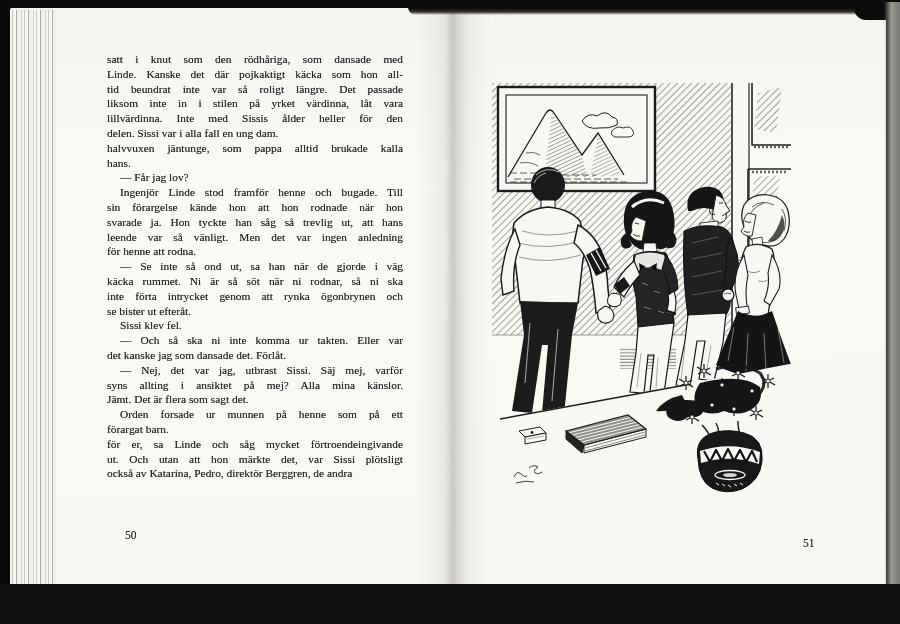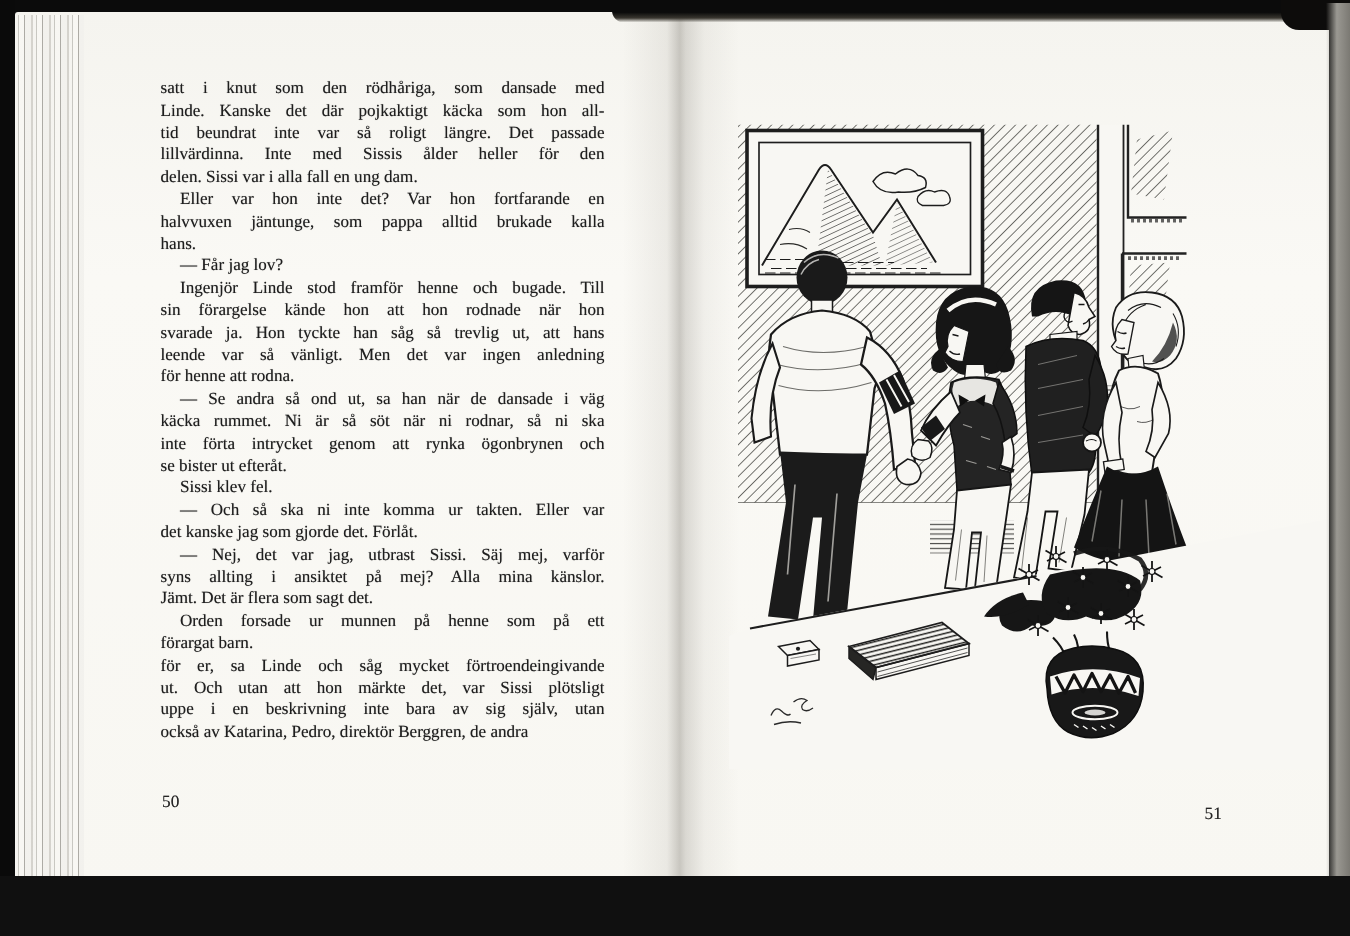--- a/index.html
+++ b/index.html
@@ -71,64 +71,63 @@
   }
   .line { text-align:justify; height:14.8px; overflow:hidden; }
   .line::after { content:""; display:inline-block; width:100%; height:0; }
   .line.last { text-align:left;font-family:Liberation Serif, serif; }
   .line.last::after { width:0; }
   .line.indent { text-indent:13px; }
   .pageno {
     position:absolute; font-size:11.5px; color:#262626;
     text-shadow:0 0 .4px rgba(25,25,25,.5);
   }
-  .pn-left  { left:108px; top:529px; }
+  .pn-left  { left:125px; top:529px; }
   .pn-right { left:803px; top:537px; }
 
   
   #illustration { position:absolute; left:486px; top:83px; width:400px; height:430px; }
 </style>
 </head>
 <body>
 
 <div id="root">
   <div class="paper"></div>
   <div class="edges"></div>
   <div class="gutter"></div>
 
   <div id="text-column">
       <div class="line">satt i knut som den rödhåriga, som dansade med</div>
       <div class="line">Linde. Kanske det där pojkaktigt käcka som hon all-</div>
       <div class="line">tid beundrat inte var så roligt längre. Det passade</div>
+      <div class="line">liksom inte in i stilen på yrket värdinna, låt vara</div>
       <div class="line">lillvärdinna. Inte med Sissis ålder heller för den</div>
       <div class="line last">delen. Sissi var i alla fall en ung dam.</div>
-      <div class="line indent">Eller var hon inte det? Var hon fortfarande en</div>
       <div class="line">halvvuxen jäntunge, som pappa alltid brukade kalla</div>
       <div class="line last">hans.</div>
       <div class="line last indent">— Får jag lov?</div>
       <div class="line indent">Ingenjör Linde stod framför henne och bugade. Till</div>
       <div class="line">sin förargelse kände hon att hon rodnade när hon</div>
       <div class="line">svarade ja. Hon tyckte han såg så trevlig ut, att hans</div>
       <div class="line">leende var så vänligt. Men det var ingen anledning</div>
       <div class="line last">för henne att rodna.</div>
-      <div class="line indent">— Se andra så ond ut, sa han när de dansade i väg</div>
+      <div class="line indent">— Se inte så ond ut, sa han när de gjorde i väg</div>
       <div class="line">käcka rummet. Ni är så söt när ni rodnar, så ni ska</div>
       <div class="line">inte förta intrycket genom att rynka ögonbrynen och</div>
       <div class="line last">se bister ut efteråt.</div>
       <div class="line last indent">Sissi klev fel.</div>
       <div class="line indent">— Och så ska ni inte komma ur takten. Eller var</div>
-      <div class="line last">det kanske jag som gjorde det. Förlåt.</div>
+      <div class="line last">det kanske jag som dansade det. Förlåt.</div>
       <div class="line indent">— Nej, det var jag, utbrast Sissi. Säj mej, varför</div>
       <div class="line">syns allting i ansiktet på mej? Alla mina känslor.</div>
       <div class="line last">Jämt. Det är flera som sagt det.</div>
       <div class="line indent">Orden forsade ur munnen på henne som på ett</div>
       <div class="line last">förargat barn.</div>
       <div class="line">för er, sa Linde och såg mycket förtroendeingivande</div>
       <div class="line">ut. Och utan att hon märkte det, var Sissi plötsligt</div>
-      <div class="line">uppe i en beskrivning inte bara av sig själv, utan</div>
       <div class="line last">också av Katarina, Pedro, direktör Berggren, de andra</div>
     </div>
   <div class="pageno pn-left">50</div>
 
   <svg id="illustration" viewBox="0 0 400 430" role="img" aria-label="Ink line drawing: two young couples dancing in a living room; a framed mountain painting hangs on a hatched wall beside a door and windows; in the foreground a table holds a matchbox, a book and a flower pot with daisies; small artist signature lower left.">
     <defs>
       <pattern id="hw" width="5" height="5" patternUnits="userSpaceOnUse" patternTransform="rotate(45)">
         <line x1="0" y1="0" x2="0" y2="5" stroke="#33332f" stroke-width="0.9"></line>
       </pattern>
       <pattern id="hm" width="3.5" height="3.5" patternUnits="userSpaceOnUse" patternTransform="rotate(65)">

